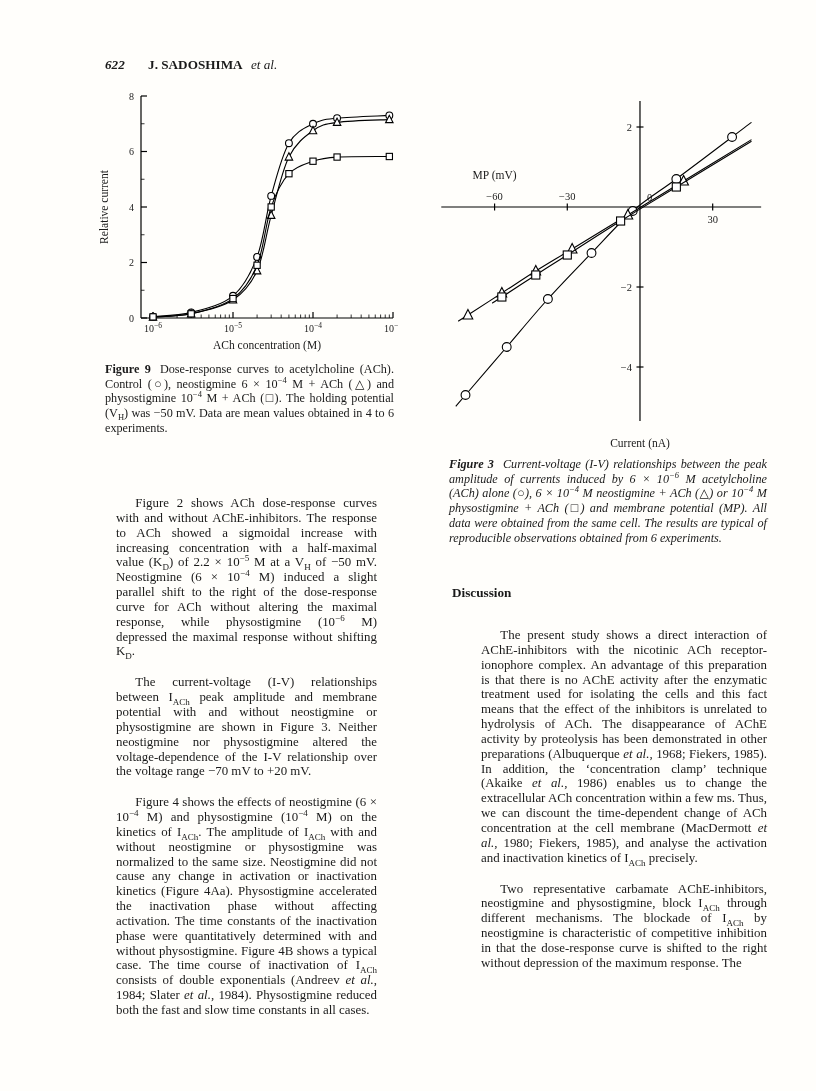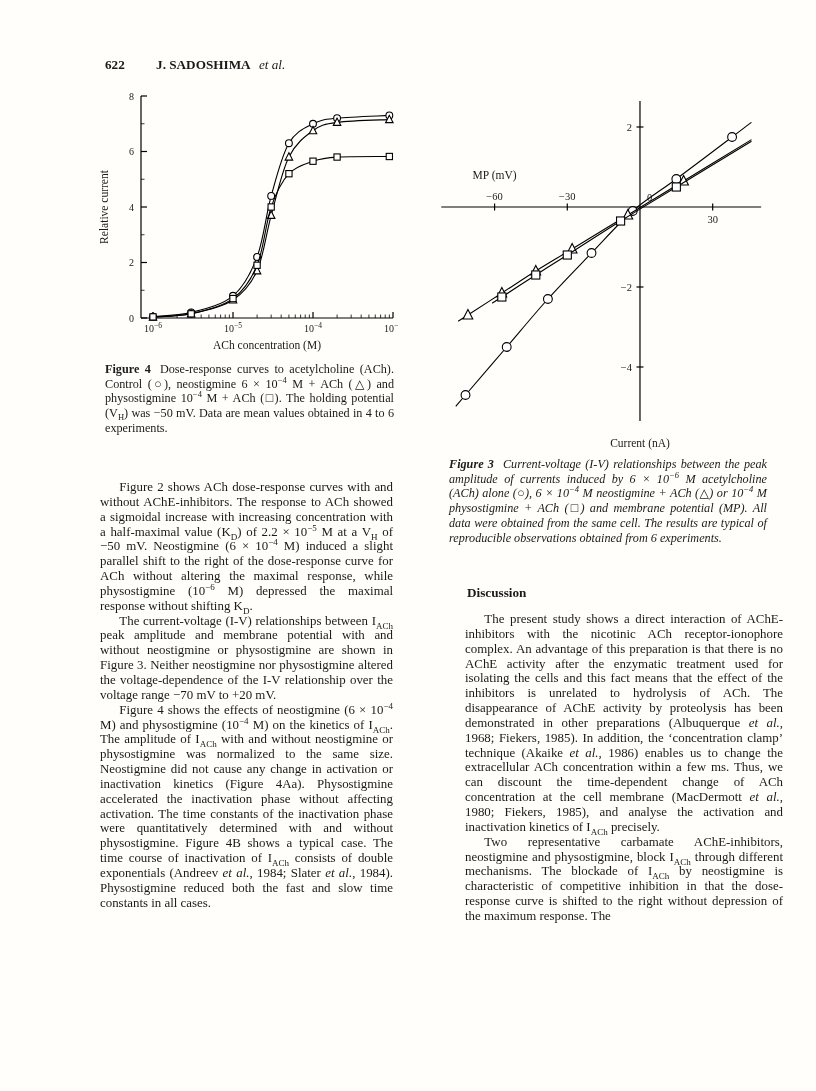--- a/index.html
+++ b/index.html
@@ -4,39 +4,39 @@
 <style>
   * { margin: 0; padding: 0; box-sizing: border-box; }
   html, body { background: #ffffff; }
   body { width: 816px; height: 1091px; overflow: hidden; }
   .page {
     position: relative; width: 816px; height: 1091px;
     background: #fffefb; color: #1a1a1a;
     font-family: "Liberation Serif", "DejaVu Serif", serif;
   }
   .running-head { position: absolute; left: 105px; top: 57px; font-size: 13.2px; }
-  .pagenum { font-weight: bold; margin-right: 28px; }
+  .pagenum { font-weight: bold; margin-right: 20px; font-style: italic; }
   .authors-bold { font-weight: bold; margin-top: 36px; }
   .authors-italic { font-style: italic; margin-left: 5px; }
 
   figure { margin: 0; }
   .fig2-chart { position: absolute; left: 93px; top: 86px; width: 305px; height: 275px; }
   .fig3-chart { position: absolute; left: 430px; top: 93px; width: 340px; height: 362px; }
 
   .caption { text-align: justify; font-size: 12.2px; line-height: 14.7px; }
   .fig2-caption { position: absolute; left: 105px; top: 362px; width: 289px; }
   .fig3-caption { position: absolute; left: 449px; top: 457px; width: 318px; font-style: italic; }
   .caption-label { font-weight: bold; margin-right: 9px; }
 
   .body-text { position: absolute; text-align: justify; font-size: 12.9px; line-height: 14.85px; }
-  .body-text p { margin: 0; text-indent: 1.5em; }
+  .body-text p { margin: 16px; text-indent: 1.5em; }
   .left-body { left: 100px; top: 480px; width: 293px; }
   .right-body { left: 465px; top: 612px; width: 318px; }
 
-  .discussion-heading { position: absolute; left: 467px; top: 585px; font-size: 13.2px; font-weight: bold; }
+  .discussion-heading { position: absolute; left: 452px; top: 585px; font-size: 13.2px; font-weight: bold; }
 
   sup, sub { font-size: 0.7em; line-height: 0; }
   svg text { font-family: "Liberation Serif", "DejaVu Serif", serif; fill: #1a1a1a; }
 </style>
 </head>
 <body>
 
 <div class="page">
 
   <header class="running-head">
@@ -124,21 +124,21 @@
         <rect x="160.95439965311851" y="176.147" width="6.256" height="6.256" fill="#fff" stroke="#000" stroke-width="1.1"></rect>
         <rect x="175.04170037757302" y="117.872" width="6.256" height="6.256" fill="#fff" stroke="#000" stroke-width="1.1"></rect>
         <rect x="192.7896003468815" y="84.57199999999999" width="6.256" height="6.256" fill="#fff" stroke="#000" stroke-width="1.1"></rect>
         <rect x="216.872" y="72.08449999999998" width="6.256" height="6.256" fill="#fff" stroke="#000" stroke-width="1.1"></rect>
         <rect x="240.95439965311851" y="67.92200000000001" width="6.256" height="6.256" fill="#fff" stroke="#000" stroke-width="1.1"></rect>
         <rect x="293.21140075514603" y="67.367" width="6.256" height="6.256" fill="#fff" stroke="#000" stroke-width="1.1"></rect>
       </svg>
   </figure>
 
   <div class="caption fig2-caption">
-    <span class="caption-label">Figure 4</span><span>Dose-response curves to acetylcholine (ACh). Control (○), neostigmine 6 × 10<sup>−4</sup> M + ACh (△) and physostigmine 10<sup>−4</sup> M + ACh (□). The holding potential (V<sub>H</sub>) was −50 mV. Data are mean values obtained in 4 to 6 experiments.</span>
+    <span class="caption-label">Figure 9</span><span>Dose-response curves to acetylcholine (ACh). Control (○), neostigmine 6 × 10<sup>−4</sup> M + ACh (△) and physostigmine 10<sup>−4</sup> M + ACh (□). The holding potential (V<sub>H</sub>) was −50 mV. Data are mean values obtained in 4 to 6 experiments.</span>
   </div>
 
   <section class="body-text left-body">
     <p>Figure 2 shows ACh dose-response curves with and without AChE-inhibitors. The response to ACh showed a sigmoidal increase with increasing concentration with a half-maximal value (K<sub>D</sub>) of 2.2 × 10<sup>−5</sup> M at a V<sub>H</sub> of −50 mV. Neostigmine (6 × 10<sup>−4</sup> M) induced a slight parallel shift to the right of the dose-response curve for ACh without altering the maximal response, while physostigmine (10<sup>−6</sup> M) depressed the maximal response without shifting K<sub>D</sub>.</p>
     <p>The current-voltage (I-V) relationships between I<sub>ACh</sub> peak amplitude and membrane potential with and without neostigmine or physostigmine are shown in Figure 3. Neither neostigmine nor physostigmine altered the voltage-dependence of the I-V relationship over the voltage range −70 mV to +20 mV.</p>
     <p>Figure 4 shows the effects of neostigmine (6 × 10<sup>−4</sup> M) and physostigmine (10<sup>−4</sup> M) on the kinetics of I<sub>ACh</sub>. The amplitude of I<sub>ACh</sub> with and without neostigmine or physostigmine was normalized to the same size. Neostigmine did not cause any change in activation or inactivation kinetics (Figure 4Aa). Physostigmine accelerated the inactivation phase without affecting activation. The time constants of the inactivation phase were quantitatively determined with and without physostigmine. Figure 4B shows a typical case. The time course of inactivation of I<sub>ACh</sub> consists of double exponentials (Andreev <i>et al.</i>, 1984; Slater <i>et al.</i>, 1984). Physostigmine reduced both the fast and slow time constants in all cases.</p>
   </section>
 
   <figure class="fig3-chart">
     <svg id="fig3svg" width="340" height="362" viewBox="0 0 340 362">

